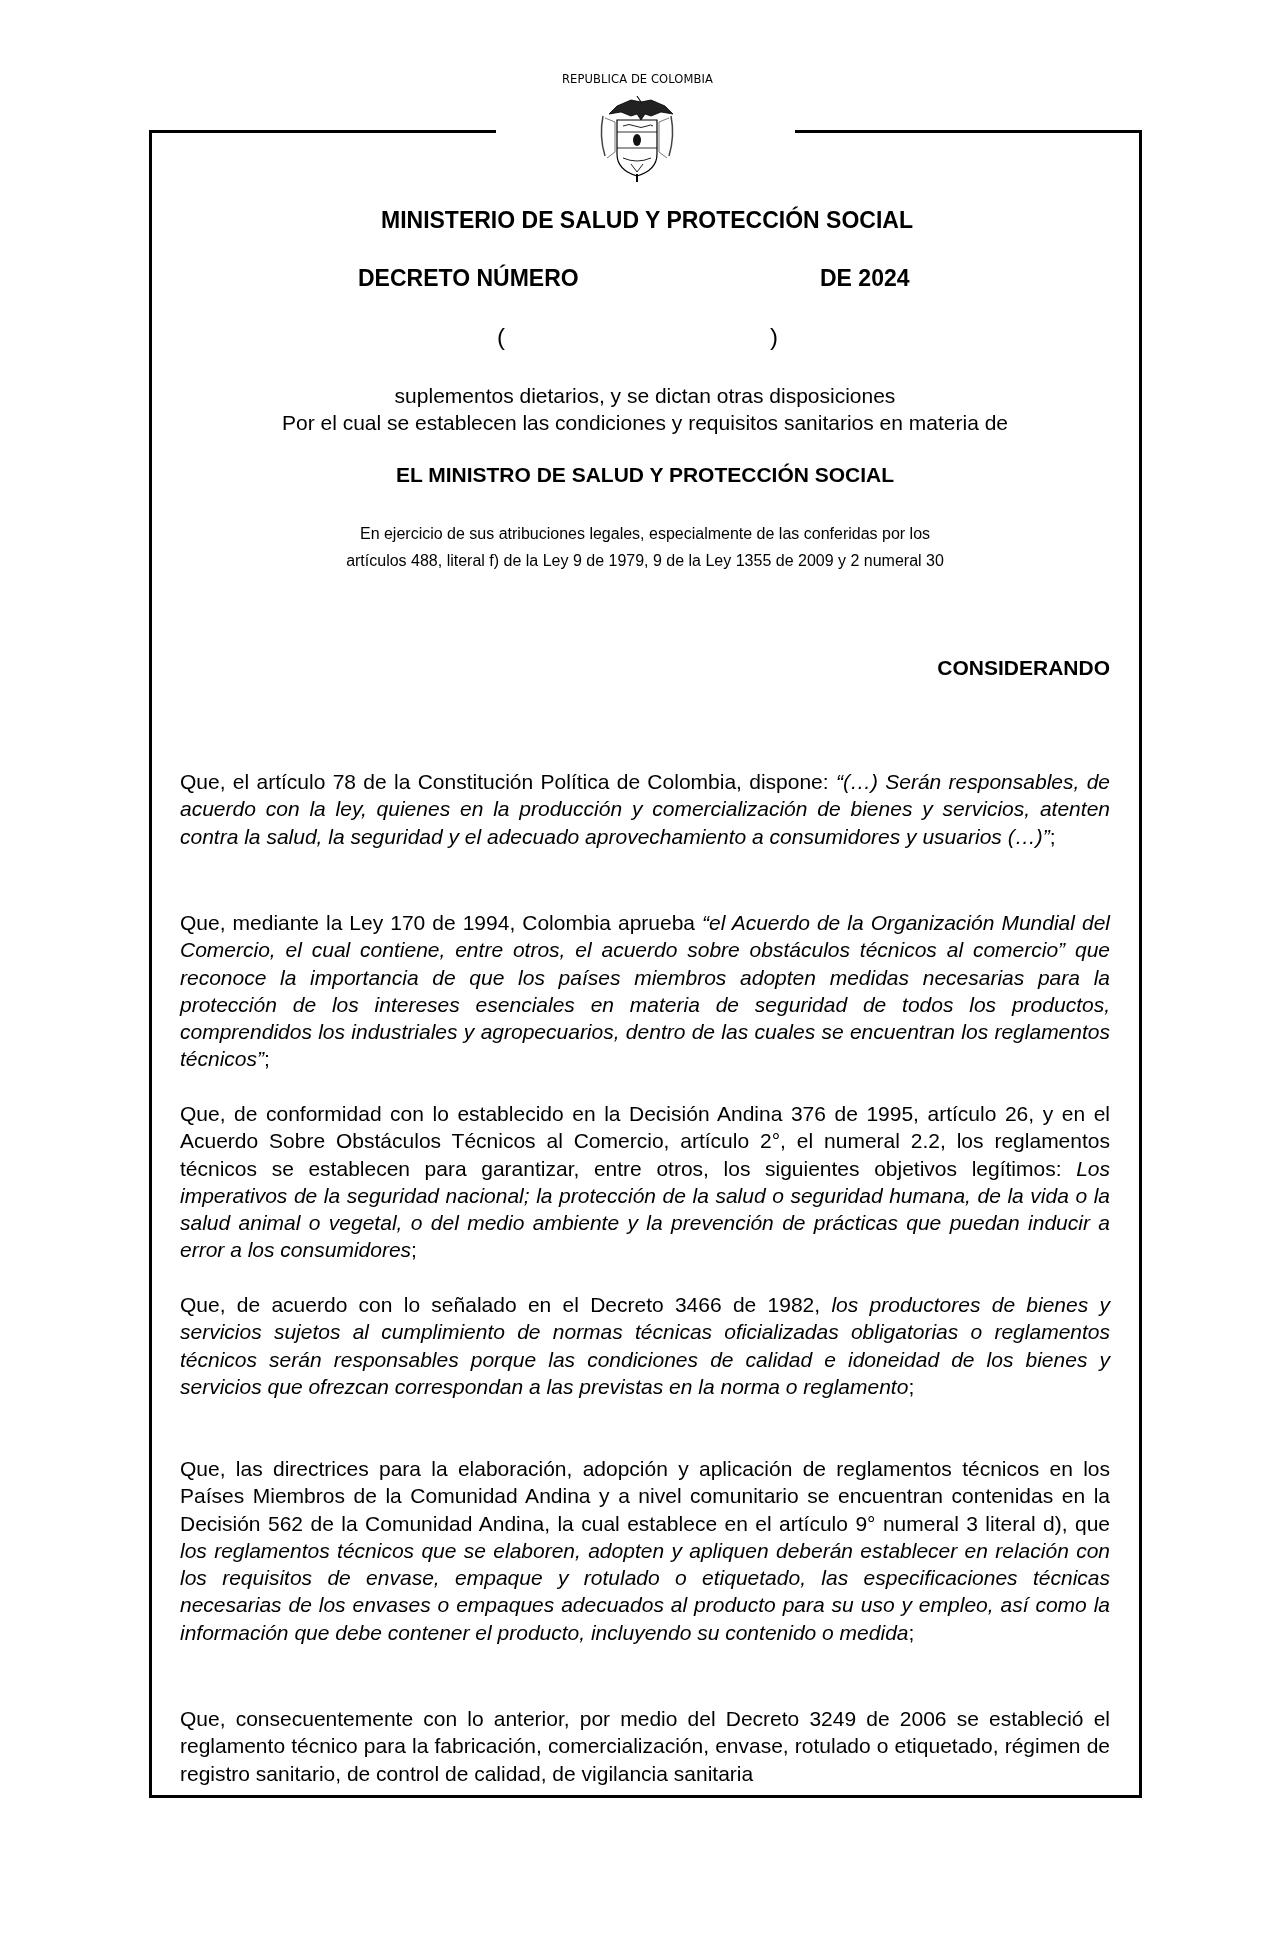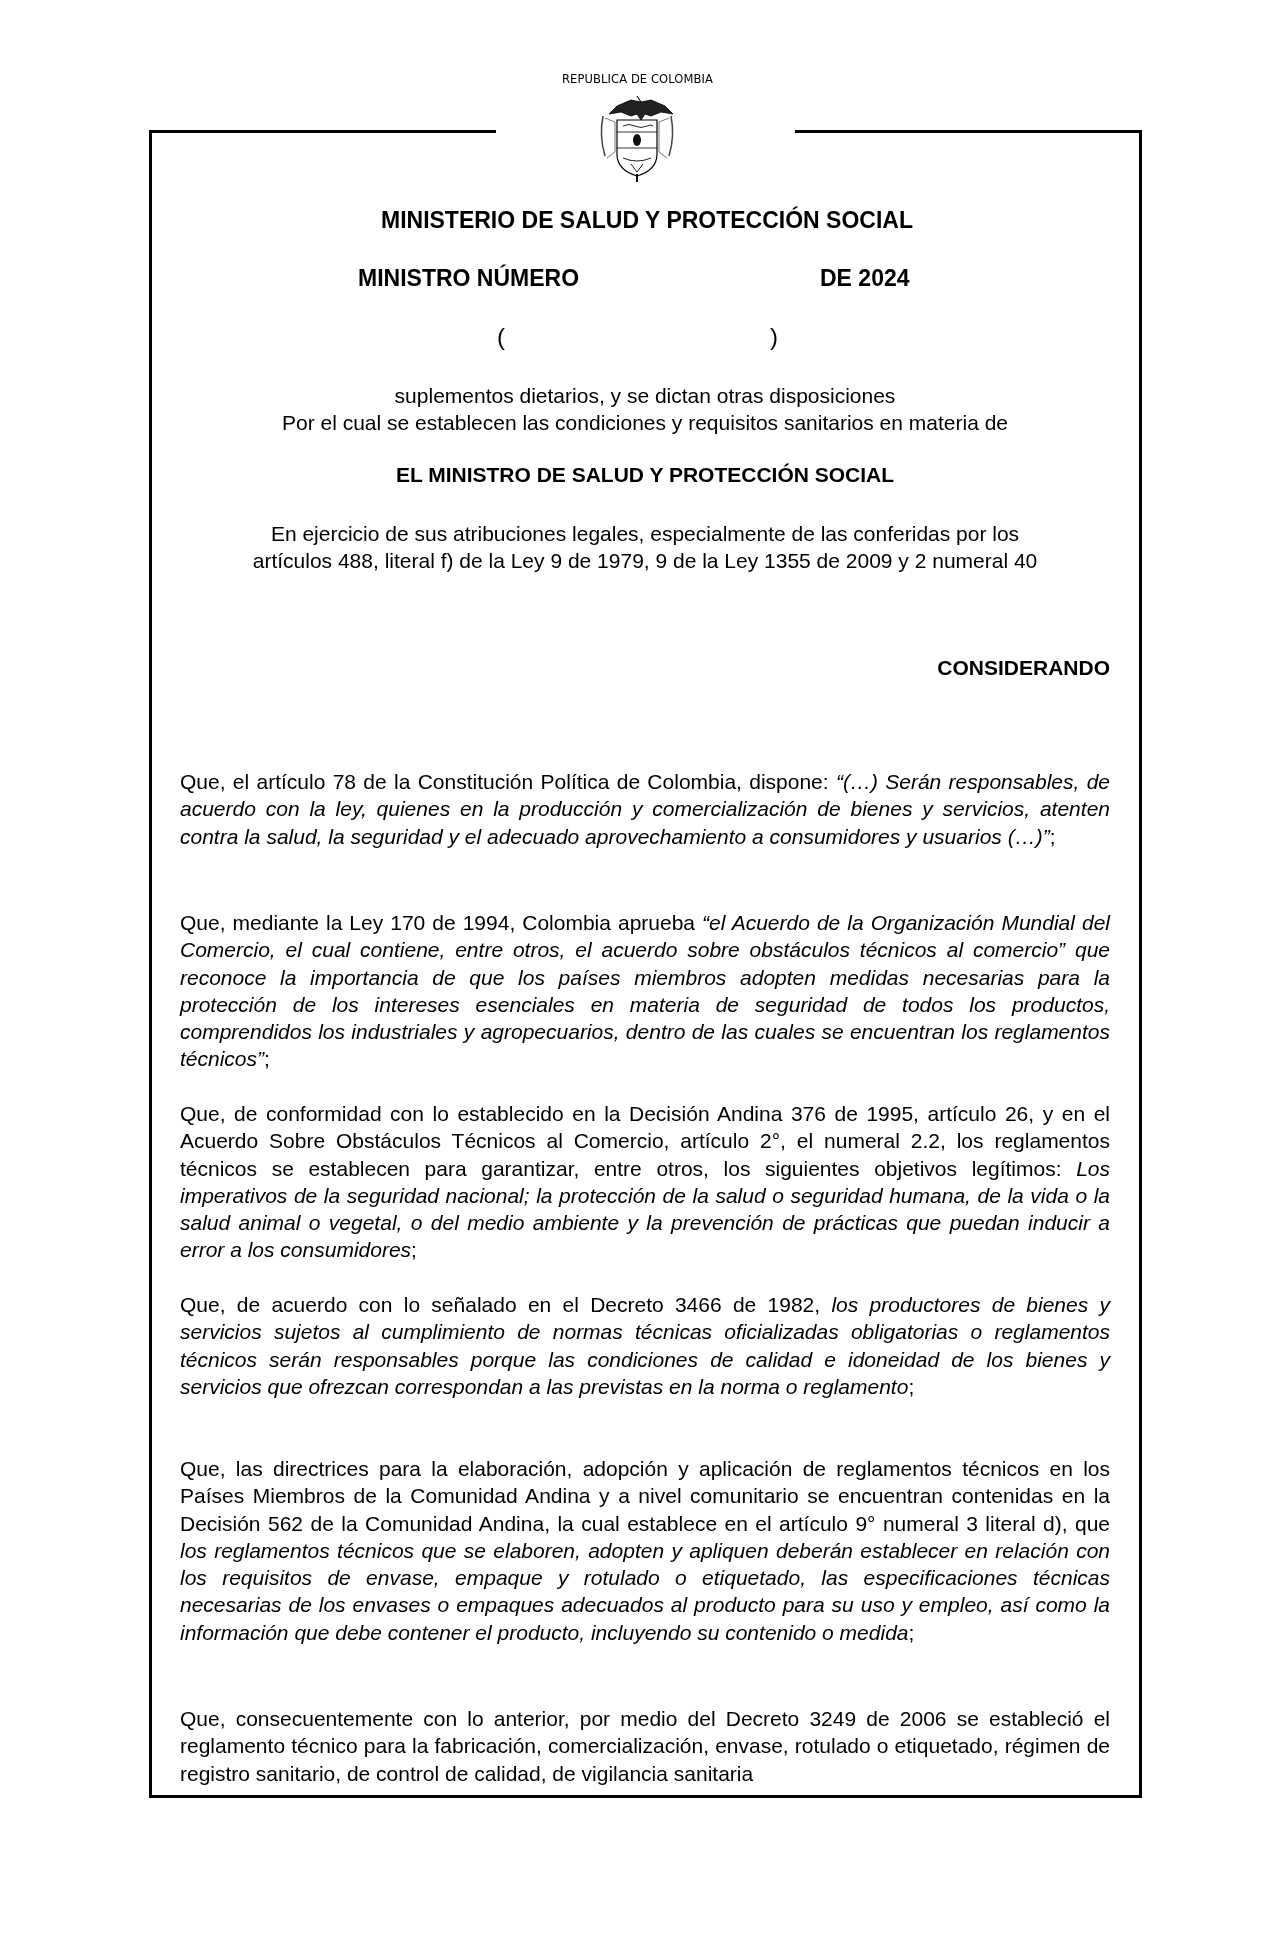--- a/index.html
+++ b/index.html
@@ -17,21 +17,21 @@
   .center { text-align: center; }
   .h1 { position: absolute; top: 207px; left: 2px; width: 930px; font-weight: bold; font-size: 23px; }
   .decreto { position: absolute; top: 265px; left: 0; width: 930px; font-weight: bold; font-size: 23px; }
   .decreto .num { position: absolute; left: 178px; }
   .decreto .year { position: absolute; left: 640px; }
   .paren { position: absolute; top: 323px; left: 0; width: 930px; font-size: 24px; }
   .paren .open { position: absolute; left: 317px; }
   .paren .close { position: absolute; left: 590px; }
   .subject { position: absolute; top: 382px; left: 0; width: 930px; font-size: 21px; line-height: 27px; text-align: center; }
   .minister { position: absolute; top: 463px; left: 0; width: 930px; font-weight: bold; font-size: 21px; text-align: center; }
-  .powers { position: absolute; top: 520px; left: 0; width: 930px; font-size: 21px; line-height: 27px; text-align: center; }
+  .powers { position: absolute; top: 520px; left: 0; width: 930px; font-size: 16px; line-height: 27px; text-align: center; }
   .considerando { position: absolute; top: 656px; left: 0; width: 930px; font-weight: bold; font-size: 21px; text-align: right; }
   .para { position: absolute; left: 0; width: 930px; font-size: 21px; line-height: 27.3px; text-align: justify; margin-top: 32px; }
   .para i { font-style: italic; }
 </style>
 </head>
 <body>
 
 <div class="header-country">REPUBLICA DE COLOMBIA</div>
 
 <svg class="coat" viewBox="0 0 88 92">
@@ -54,39 +54,39 @@
 <div class="frame-left-top"></div>
 <div class="frame-right-top"></div>
 <div class="frame-left"></div>
 <div class="frame-right"></div>
 <div class="frame-bottom"></div>
 
 <div class="content">
   <div class="h1 center">MINISTERIO DE SALUD Y PROTECCIÓN SOCIAL</div>
 
   <div class="decreto">
-    <span class="num">MINISTRO NÚMERO</span>
+    <span class="num">DECRETO NÚMERO</span>
     <span class="year">DE 2024</span>
   </div>
 
   <div class="paren">
     <span class="open">(</span>
     <span class="close">)</span>
   </div>
 
   <div class="subject">
     <div>suplementos dietarios, y se dictan otras disposiciones</div>
     <div>Por el cual se establecen las condiciones y requisitos sanitarios en materia de</div>
   </div>
 
   <div class="minister">EL MINISTRO DE SALUD Y PROTECCIÓN SOCIAL</div>
 
   <div class="powers">
     <div>En ejercicio de sus atribuciones legales, especialmente de las conferidas por los</div>
-    <div>artículos 488, literal f) de la Ley 9 de 1979, 9 de la Ley 1355 de 2009 y 2 numeral 40</div>
+    <div>artículos 488, literal f) de la Ley 9 de 1979, 9 de la Ley 1355 de 2009 y 2 numeral 30</div>
   </div>
 
   <div class="considerando">CONSIDERANDO</div>
 
   <div class="para" style="top:736px;">
     <span>Que, el artículo 78 de la Constitución Política de Colombia, dispone: </span><i>“(…) Serán responsables, de acuerdo con la ley, quienes en la producción y comercialización de bienes y servicios, atenten contra la salud, la seguridad y el adecuado aprovechamiento a consumidores y usuarios (…)”</i><span>;</span>
   </div>
 
   <div class="para" style="top:877px;">
     <span>Que, mediante la Ley 170 de 1994, Colombia aprueba </span><i>“el Acuerdo de la Organización Mundial del Comercio, el cual contiene, entre otros, el acuerdo sobre obstáculos técnicos al comercio” que reconoce la importancia de que los países miembros adopten medidas necesarias para la protección de los intereses esenciales en materia de seguridad de todos los productos, comprendidos los industriales y agropecuarios, dentro de las cuales se encuentran los reglamentos técnicos”</i><span>;</span>

